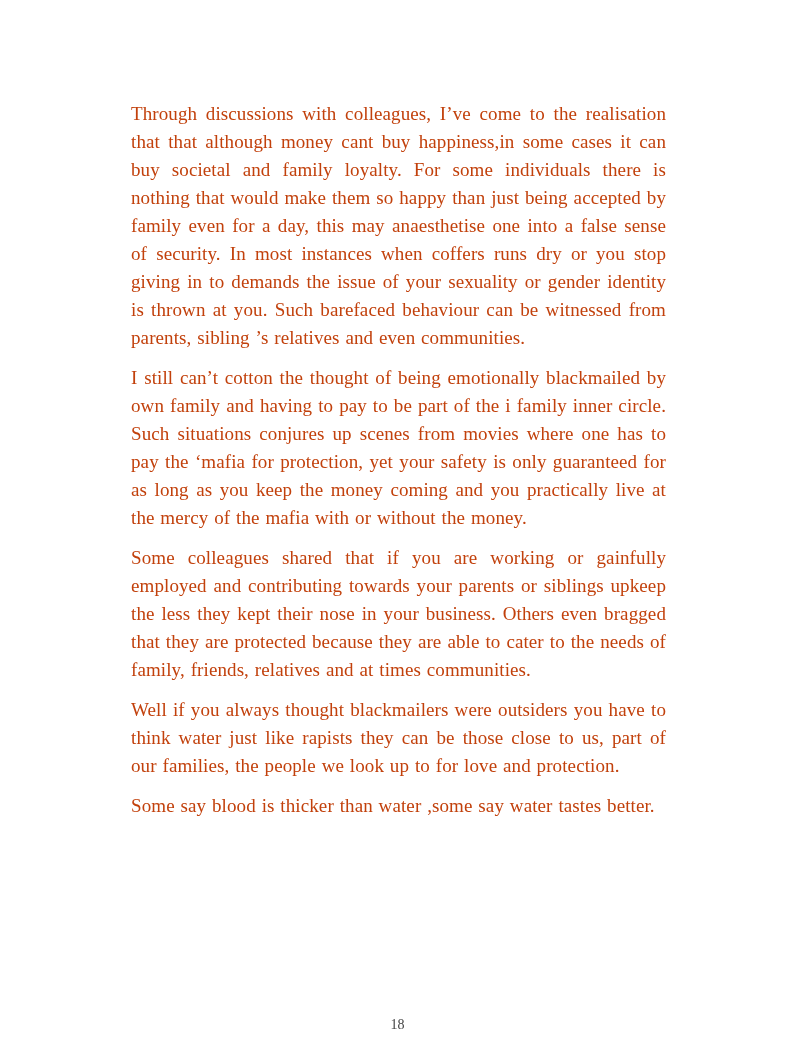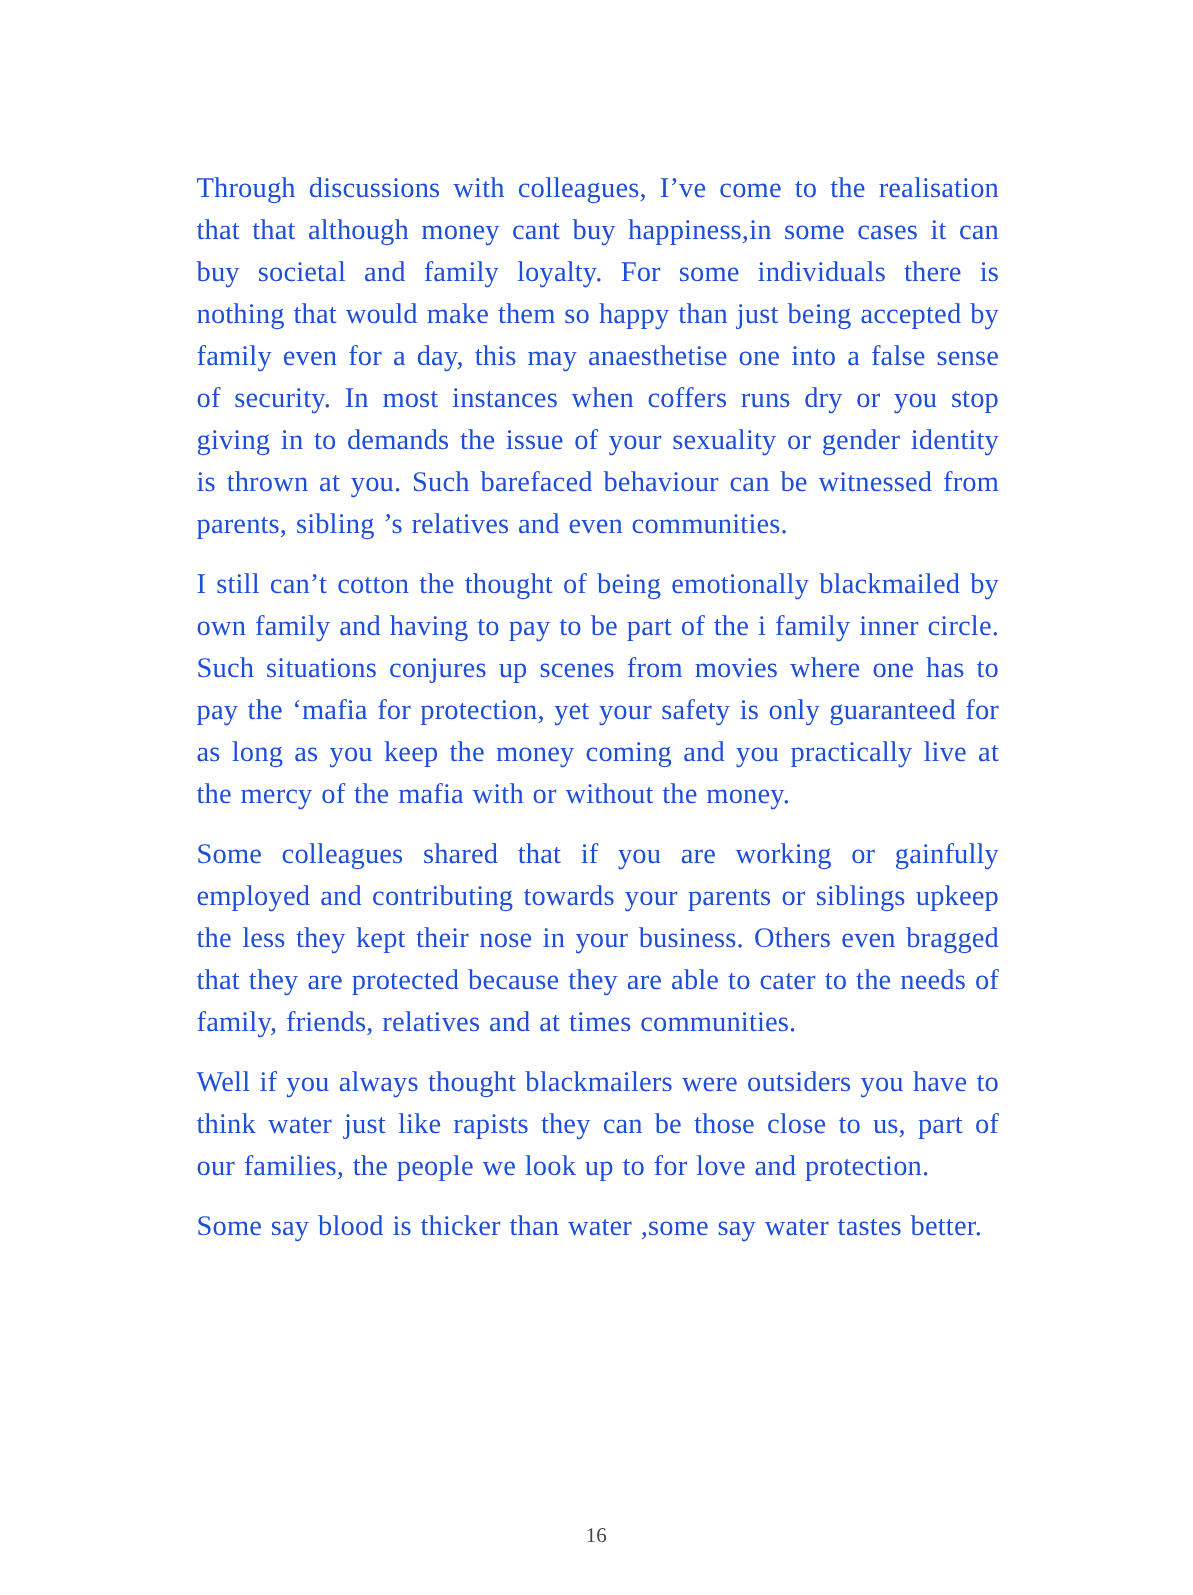--- a/index.html
+++ b/index.html
@@ -14,22 +14,21 @@
     width: 795px;
     height: 1063px;
     background: #ffffff;
     overflow: hidden;
   }
   .content {
     position: absolute;
     top: 100px;
     left: 131px;
     width: 535px;
-    color: #1d4ed8;
-    margin-top: 12px;
+    color: #c2410c;
   }
   .content p {
     font-size: 19px;
     line-height: 28px;
     text-align: justify;
     margin-bottom: 12px;
     letter-spacing: 0.1px;
     word-spacing: 1px;
   }
   .page-number {
@@ -46,14 +45,14 @@
 <body>
 
 <div class="page">
   <div class="content">
     <p>Through discussions with colleagues, I’ve come to the realisation that that although money cant buy  happiness,in some cases  it can buy  societal and family loyalty.  For some   individuals there is  nothing that would make them so happy than just being accepted by family even for a day, this may   anaesthetise one into a false sense of security. In most instances when  coffers runs dry or you stop giving in to demands the issue of your sexuality or gender identity is thrown at you. Such barefaced behaviour can be witnessed from parents, sibling ’s relatives and even communities.</p>
     <p>I still can’t cotton the thought of being emotionally blackmailed by own family and having to pay to be part of the i family inner circle.  Such situations conjures up scenes from movies where one has to pay the ‘mafia for protection, yet your safety is only guaranteed for as long as you keep the money coming and  you practically live at the mercy of the mafia with or without the money.</p>
     <p>Some colleagues shared that if you are working or gainfully employed and contributing towards your parents or siblings upkeep the less they kept their nose in your business. Others even bragged that they are protected because they are able to cater to the needs of family, friends, relatives and at times communities.</p>
     <p>Well if you always thought blackmailers were outsiders you have to think water just like rapists they can be those close to us, part of our families, the people we look up to for love and protection.</p>
     <p>Some say blood is thicker than water ,some  say water tastes better.</p>
   </div>
-  <div class="page-number">16</div>
+  <div class="page-number">18</div>
 </div>
 
 </body></html>

